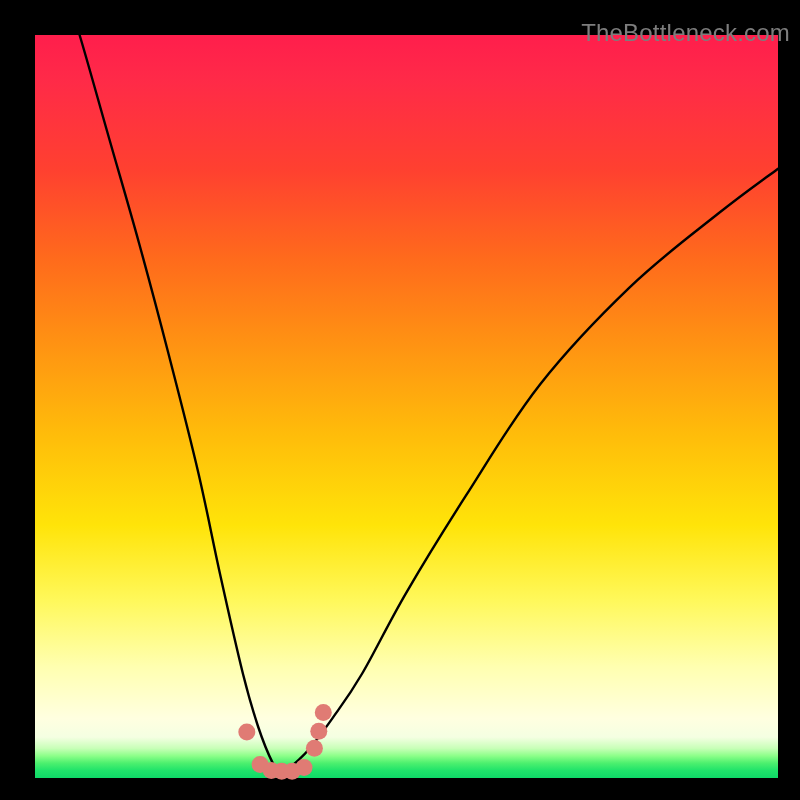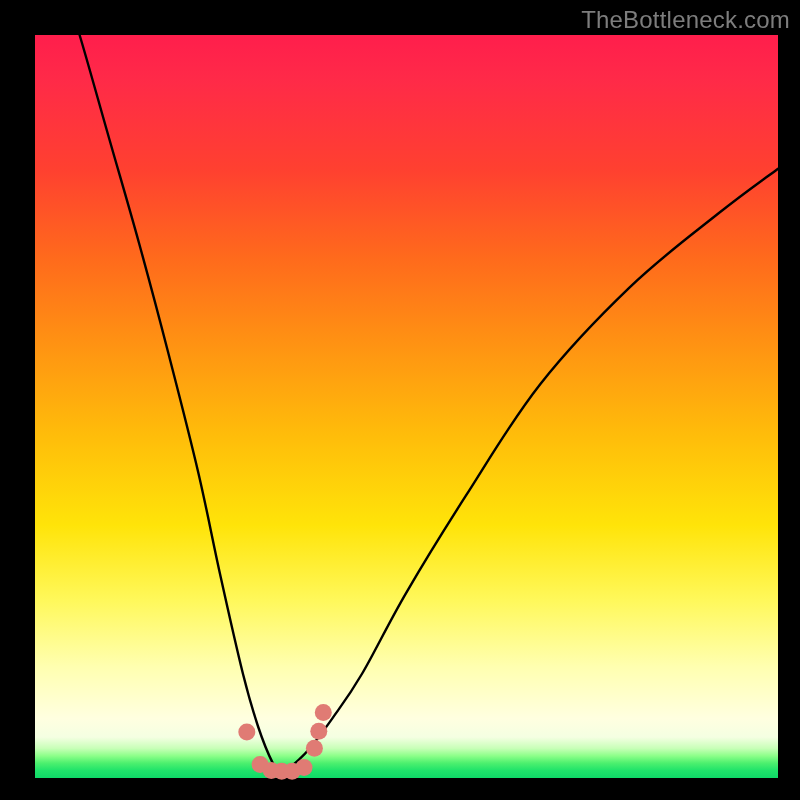--- a/index.html
+++ b/index.html
@@ -41,21 +41,21 @@
       #f4ffe2 94.5%,
       #c8ffb8 96%,
       #8dff8a 97%,
       #4cf06e 98%,
       #1fe36a 99%,
       #0fd968 100%
     );
   }
   .watermark {
     position: absolute;
-    top: 6px;
+    top: 19px;
     right: 10px;
     color: #7d7d7d;
     font-size: 24px;
     letter-spacing: 0.2px;
     user-select: none;
   }
   svg.curve {
     position: absolute;
     left: 0;
     top: 0;

